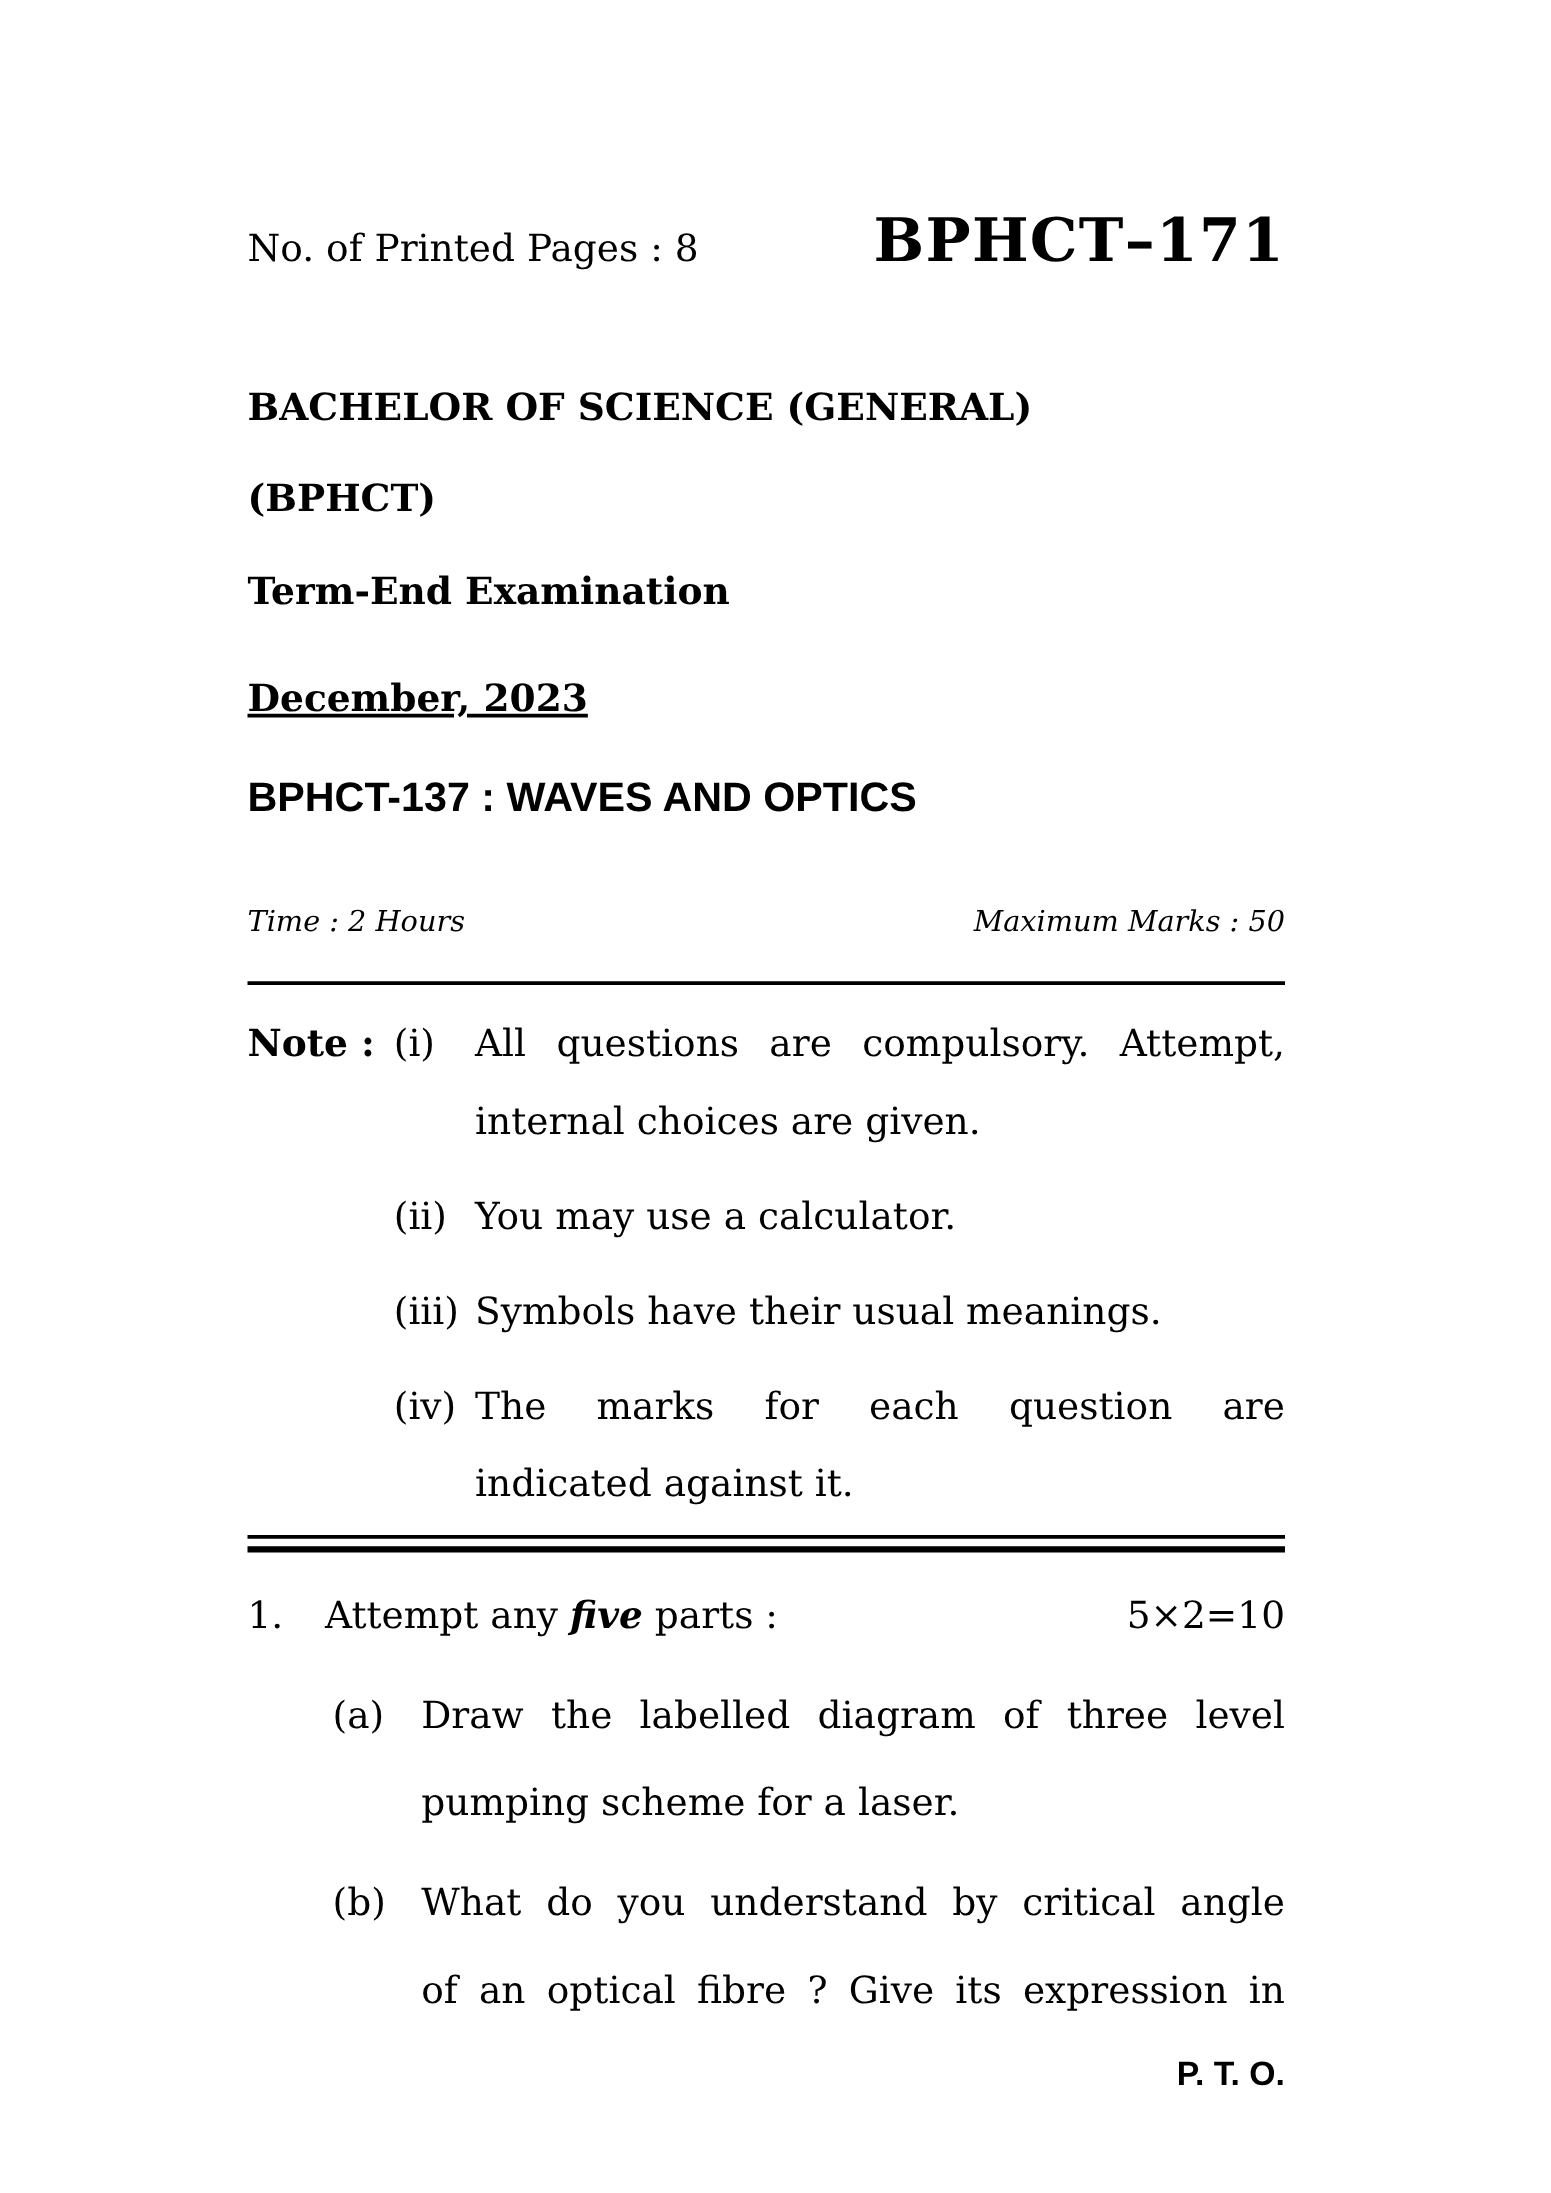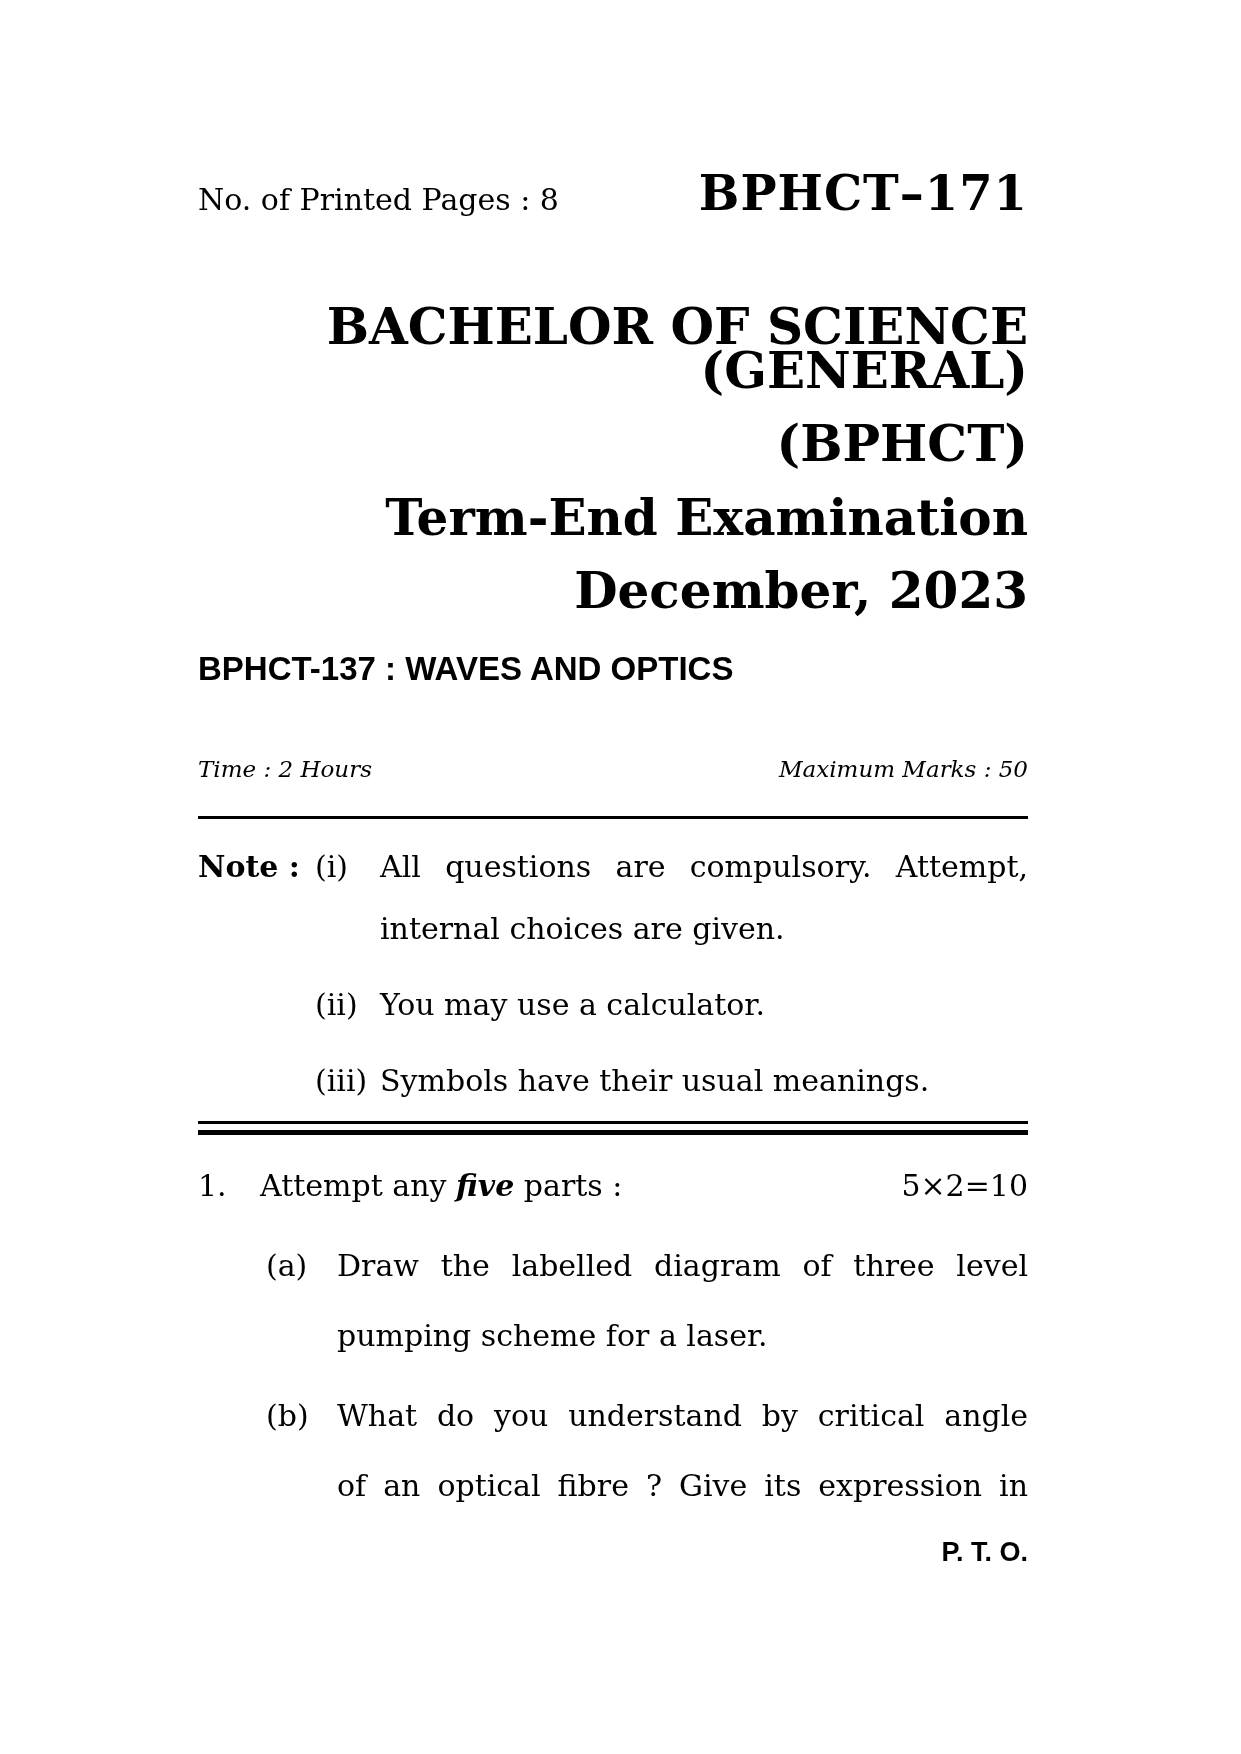--- a/index.html
+++ b/index.html
@@ -23,29 +23,29 @@
     display: flex;
     justify-content: space-between;
     align-items: baseline;
     line-height: 56px;
   }
   .printed-pages { font-size: 30px; }
   .paper-code    { font-size: 48px; font-weight: bold; letter-spacing: 1px; }
 
   
   .t {
-    text-align: right;
+    text-align: left;
     font-weight: bold;
-    font-size: 50px;
+    font-size: 30px;
     line-height: 44px;
   }
   .t1 { margin-top: 77px; }
   .t2 { margin-top: 29px; }
   .t3 { margin-top: 30px; }
-  .t4 { margin-top: 29px; }
+  .t4 { margin-top: 42px; text-decoration: underline; }
 
   .course-title {
     margin-top: 36px;
     text-align: left;
     font-family: "Liberation Sans", sans-serif;
     font-weight: bold;
     font-size: 33px;
     line-height: 40px;
   }
 
@@ -159,20 +159,28 @@
         <div>You may use a calculator.</div>
       </div>
     </div>
     <div class="note-row">
       <span class="note-label"></span>
       <span class="note-num">(iii)</span>
       <div class="note-text">
         <div>Symbols have their usual meanings.</div>
       </div>
     </div>
+    <div class="note-row">
+      <span class="note-label"></span>
+      <span class="note-num">(iv)</span>
+      <div class="note-text">
+        <div class="jline">The marks for each question are</div>
+        <div>indicated against it.</div>
+      </div>
+    </div>
   </div>
 
   <div class="double-rule"></div>
 
   <div class="q-row">
     <span class="q-num">1.</span>
     <div class="q-body"><span>Attempt any</span> <span class="bi">five</span> <span>parts :</span></div>
     <span class="q-marks">5×2=10</span>
   </div>
 

